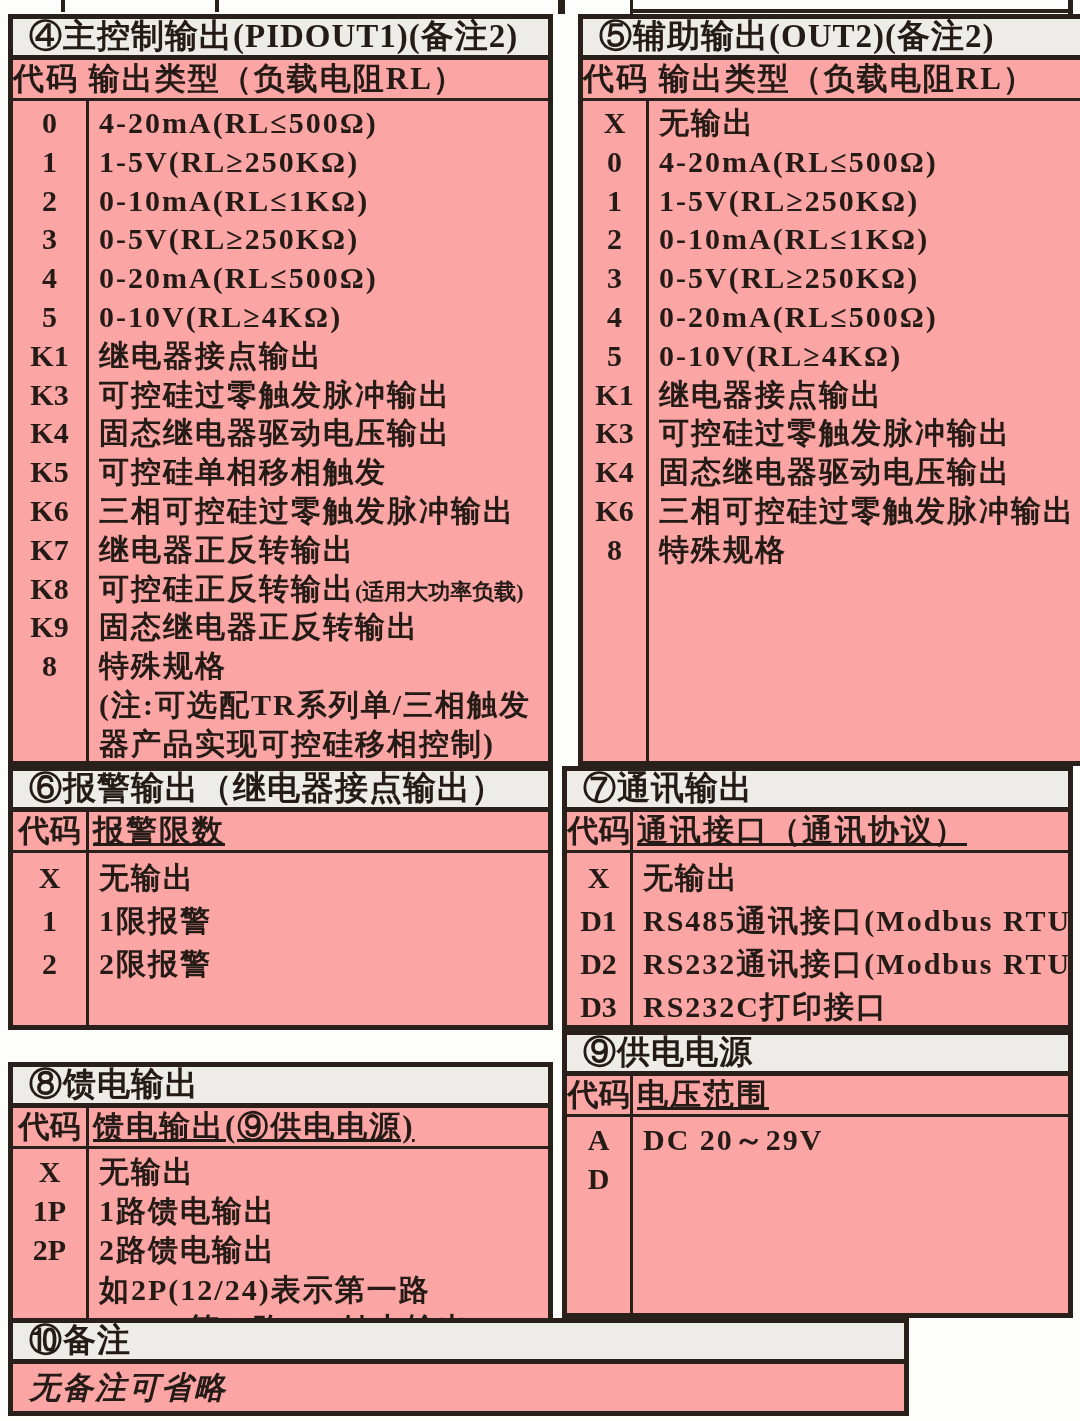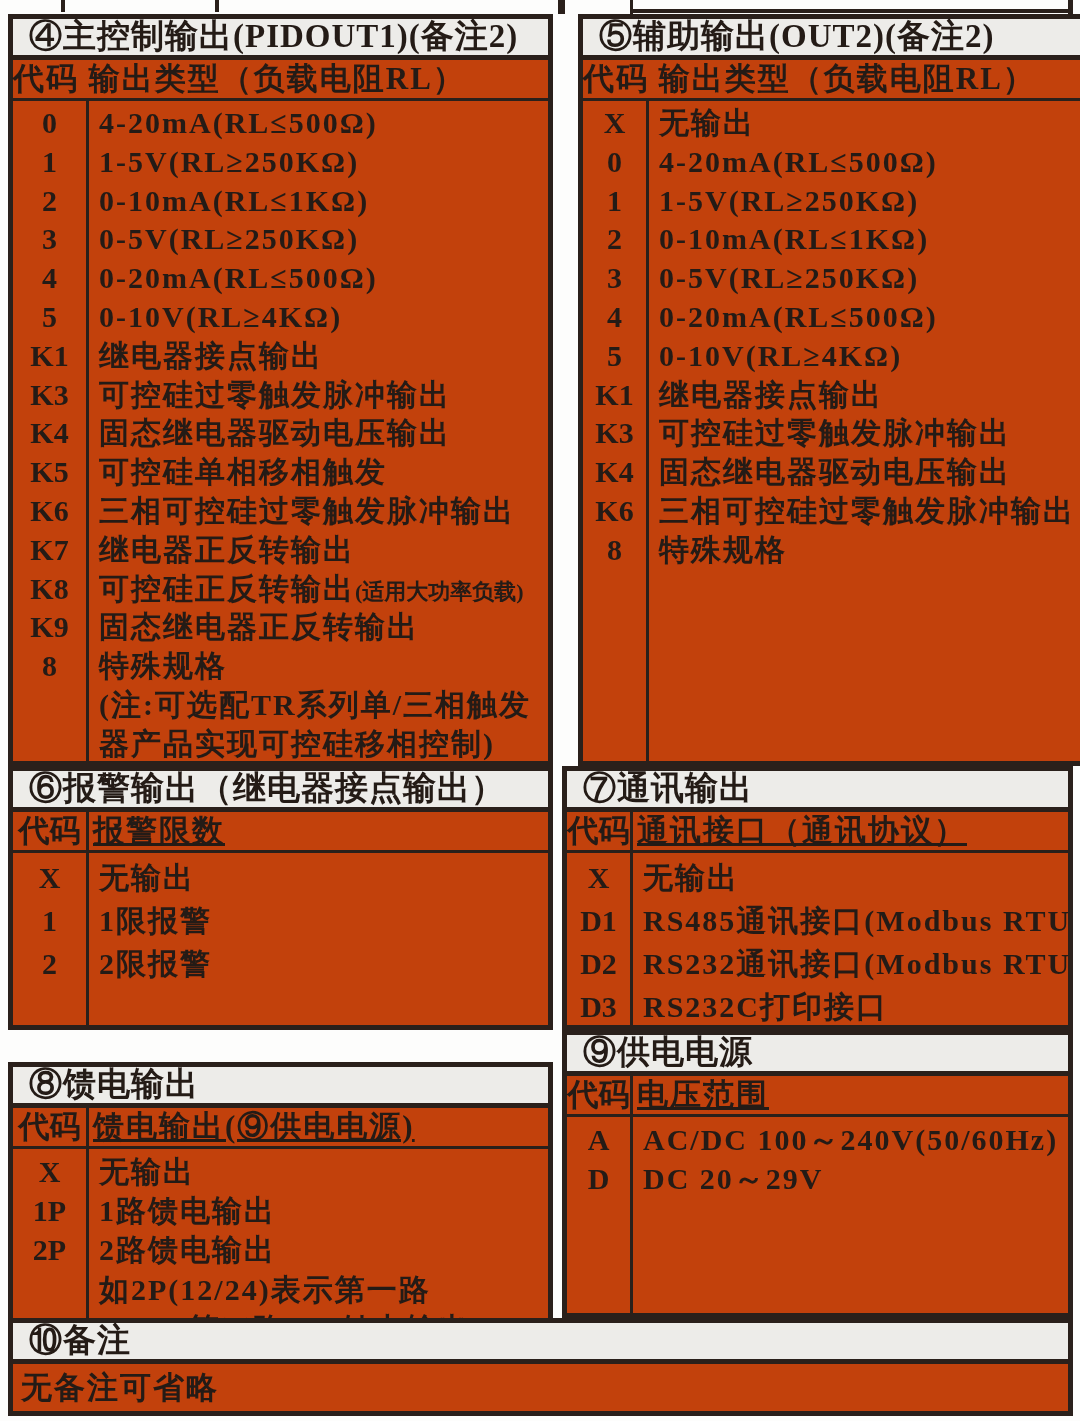--- a/index.html
+++ b/index.html
@@ -11,21 +11,21 @@
     background: #ffffff;
   }
   .page { position:relative; width:1080px; height:1421px; background:#fdfdfc; overflow:hidden; }
 
   
   .seg { position:absolute; background:#2a201b; }
 
   .section {
     position:absolute;
     border:5px solid #2a201b;
-    background:#c2410c;
+    background:#fca5a5;
     display:flex;
     flex-direction:column;
   }
   .sec-title {
     flex:0 0 auto;
     height:41px;
     background:#edece9;
     border-bottom:5px solid #2a201b;
     font-size:33px;
     line-height:35px;
@@ -65,22 +65,23 @@
   .small { font-size:22px; letter-spacing:0; }
 
   .band1 .line { height:38.8px; line-height:38.8px; }
   .band2 .line { height:43px;   line-height:43px; }
   .band3 .line { height:39.2px; line-height:39.2px; }
 
   .remark-body {
     flex:1 1 auto;
     display:flex; align-items:center;
     font-size:31px; letter-spacing:2px;
-    padding-left:8px;
+    padding-left:16px;
     white-space:nowrap;
+    font-style:italic;
   }
 </style>
 </head>
 <body>
 
 <div class="page">
 
   <div>
     <div class="seg" style="left:61px;top:0;width:4px;height:12px;"></div>
     <div class="seg" style="left:215px;top:0;width:4px;height:12px;"></div>
@@ -257,24 +258,23 @@
       <div class="desc-cell">电压范围</div>
     </div>
     <div class="body">
       <div class="codes">
 
       <div class="line">A</div>
           <div class="line">D</div>
         </div>
       <div class="descs">
 
-      <div class="line"><span>AC/DC 100～240V(50/60Hz)</span></div>
           <div class="line"><span>DC 20～29V</span></div>
         </div>
     </div>
   </div>
 
-  <div class="section" style="left:8px;top:1318px;width:1065px;height:98px;">
+  <div class="section" style="left:8px;top:1318px;width:901px;height:98px;">
     <div class="sec-title">⑩备注</div>
     <div class="remark-body">无备注可省略</div>
   </div>
 
 </div>
 
 </body></html>

